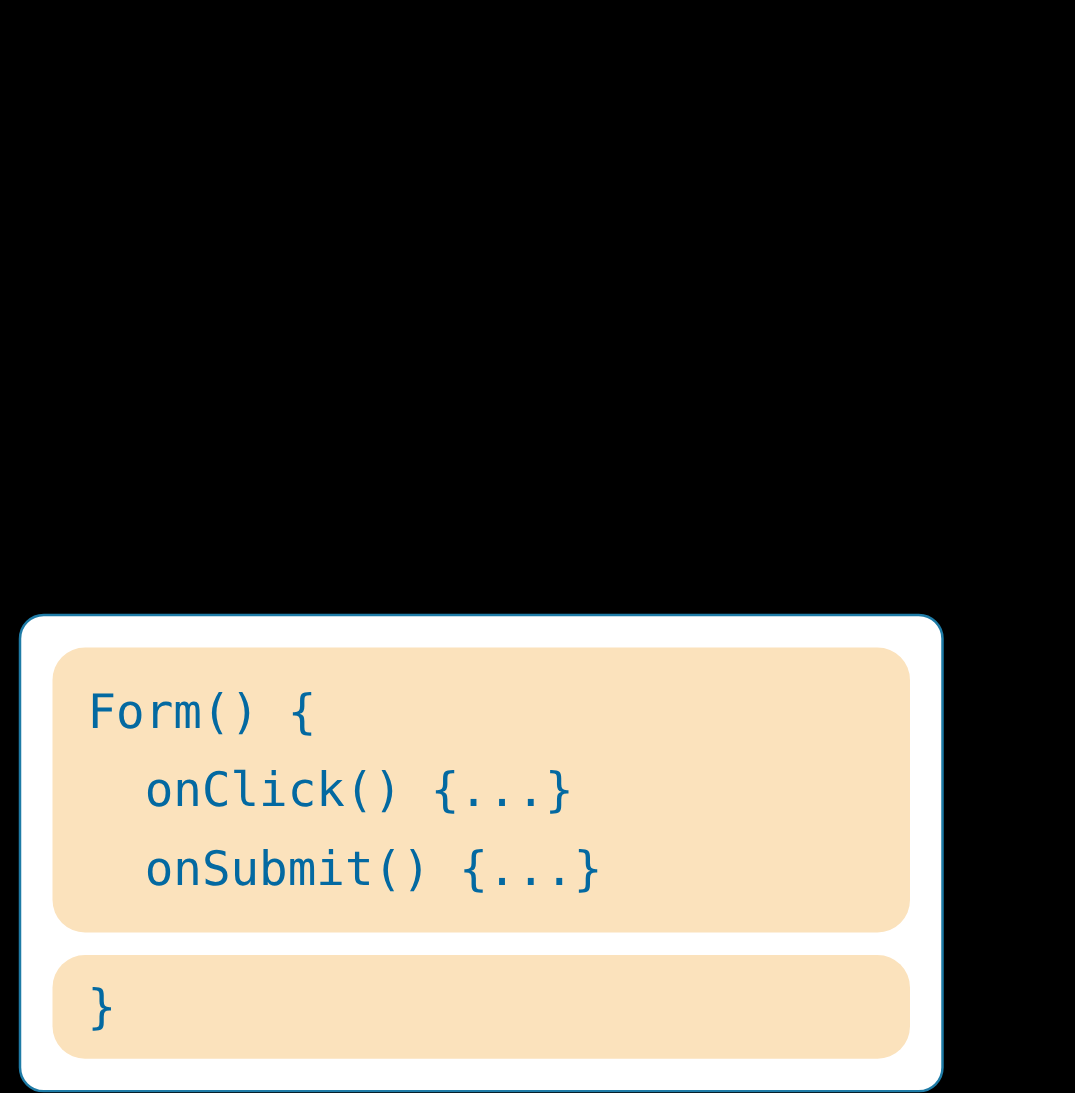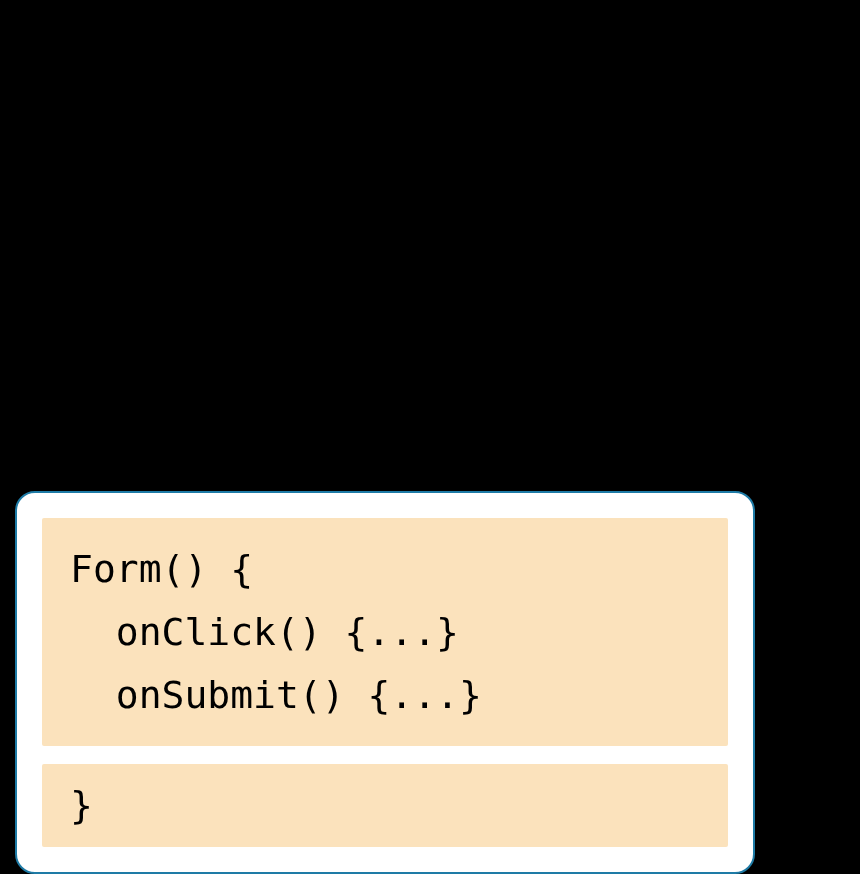--- a/index.html
+++ b/index.html
@@ -24,26 +24,26 @@
       border-radius: 20px;
       width: 740px;
       padding: 25px;
       display: flex;
       flex-direction: column;
       gap: 18px;
       margin-bottom: 0;
     }
 
     .code-block {
-      border-radius: 2px;
+      border-radius: 26px;
       padding: 20px 28px;
       font-family: ui-monospace, 'SF Mono', Menlo, Consolas, monospace;
       font-size: 38px;
       line-height: 1.65;
-      color: #000000;
+      color: #0369a1;
       white-space: pre;
     }
 
     .orange-block {
       background: #fbe2bc;
     }
 
     .purple-block {
       background: #d3d5f0;
     }

